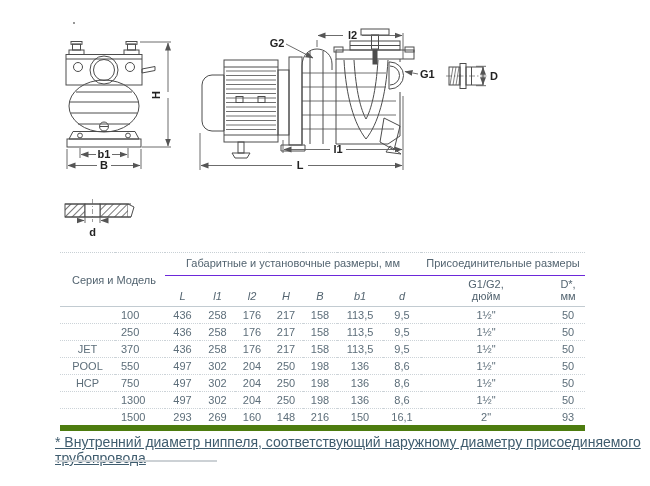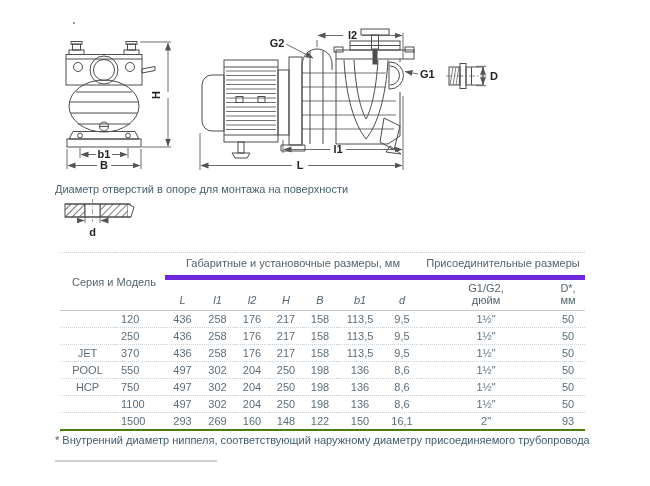--- a/index.html
+++ b/index.html
@@ -1,33 +1,33 @@
 <!DOCTYPE html>
 <html><head>
 <meta charset="utf-8">
 <style>
   html,body{margin:0;padding:0;background:#fff;}
   .page{position:relative;width:650px;height:486px;background:#fff;overflow:hidden;
         font-family:"Liberation Sans",sans-serif;}
   svg{position:absolute;left:0;top:0;}
   svg text{font-family:"Liberation Sans",sans-serif;font-weight:bold;font-size:11px;fill:#222;}
   .caption{position:absolute;left:55px;top:183px;font-size:11px;color:#46626f;}
-  .footnote{position:absolute;left:55px;top:434px;font-size:11px;color:#3f5c6e;}
+  .footnote{position:absolute;left:55px;top:434px;font-size:14px;color:#3f5c6e;text-decoration:underline;}
   .divider{position:absolute;left:55px;top:460px;width:162px;height:2px;background:#ccd1d5;}
   .spec{position:absolute;left:60px;top:252px;width:525px;border-collapse:collapse;table-layout:fixed;}
   .spec th,.spec td{font-size:11px;font-weight:normal;color:#5d6e7a;text-align:center;padding:0;}
   .spec thead th{color:#536470;}
   .series-h{border-top:1px dotted #c8d0d5;border-bottom:1px solid #c2cbd1;text-align:right;
             padding-left:3px !important;vertical-align:middle;}
-  .grp{border-top:1px dotted #c8d0d5;border-bottom:5px solid #6d28d9;padding:4px 0 6px !important;}
+  .grp{border-top:1px dotted #c8d0d5;border-bottom:1px solid #6d28d9;padding:4px 0 6px !important;}
   .h2 th{vertical-align:bottom;padding:2px 0 4px !important;border-bottom:1px solid #c2cbd1;}
   .h2 th.dim{font-style:italic;}
   .h2 th.con{line-height:12px;}
   .spec tbody td{border-bottom:1px dotted #ccd3d8;padding:2px 0;line-height:12px;}
-  .spec tbody tr:last-child td{border-bottom:2px solid #4d7c0f;margin-left:11px;}
+  .spec tbody tr:last-child td{border-bottom:6px solid #4d7c0f;margin-left:11px;}
   .model-cell{text-align:left !important;padding-left:6px !important;}
   .series-cell{color:#65757f;}
 </style>
 </head>
 <body>
 
 <div class="page">
 
   <svg width="650" height="185" viewBox="0 0 650 185">
     <defs>
@@ -172,21 +172,20 @@
     </g>
     <g stroke="#5b5b5b" fill="none" stroke-width="0.9">
       <line x1="476" y1="66.3" x2="486" y2="66.3"></line>
         <line x1="476" y1="85.7" x2="486" y2="85.7"></line>
       <line x1="483" y1="73" x2="483" y2="67.3" marker-end="url(#mae)"></line>
       <line x1="483" y1="79" x2="483" y2="84.7" marker-end="url(#mae)"></line>
     </g>
     <text x="490" y="79.5">D</text>
   </svg>
 
-  <div class="caption">Диаметр отверстий в опоре для монтажа на поверхности</div>
 
   <svg width="110" height="50" viewBox="0 0 110 50" style="left:50px;top:196px;">
     <defs>
       <pattern id="hatch" patternUnits="userSpaceOnUse" width="5" height="5" patternTransform="rotate(45)">
         <rect width="5" height="5" fill="#fff"></rect>
         <line x1="0" y1="0" x2="0" y2="5" stroke="#555" stroke-width="1.6"></line>
       </pattern>
       <marker id="mae2" viewBox="0 0 8 8" refX="7.5" refY="4" markerWidth="8" markerHeight="8" orient="auto" markerUnits="userSpaceOnUse">
         <path d="M0,1 L8,4 L0,7 z" fill="#555"></path>
       </marker>
@@ -243,21 +242,21 @@
         </th>
         <th class="con">
           <span>D*,</span><br>
           <span>мм</span>
         </th>
       </tr>
     </thead>
     <tbody>
       <tr>
         <td class="series-cell"></td>
-        <td class="model-cell">120</td>
+        <td class="model-cell">100</td>
         <td>436</td>
         <td>258</td>
         <td>176</td>
         <td>217</td>
         <td>158</td>
         <td>113,5</td>
         <td>9,5</td>
         <td>1½"</td>
         <td>50</td>
       </tr>
@@ -308,39 +307,39 @@
         <td>204</td>
         <td>250</td>
         <td>198</td>
         <td>136</td>
         <td>8,6</td>
         <td>1½"</td>
         <td>50</td>
       </tr>
       <tr>
         <td class="series-cell"></td>
-        <td class="model-cell">1100</td>
+        <td class="model-cell">1300</td>
         <td>497</td>
         <td>302</td>
         <td>204</td>
         <td>250</td>
         <td>198</td>
         <td>136</td>
         <td>8,6</td>
         <td>1½"</td>
         <td>50</td>
       </tr>
       <tr>
         <td class="series-cell"></td>
         <td class="model-cell">1500</td>
         <td>293</td>
         <td>269</td>
         <td>160</td>
         <td>148</td>
-        <td>122</td>
+        <td>216</td>
         <td>150</td>
         <td>16,1</td>
         <td>2"</td>
         <td>93</td>
       </tr>
     </tbody>
   </table>
 
   <div class="footnote">* Внутренний диаметр ниппеля, соответствующий наружному диаметру присоединяемого трубопровода</div>
 

